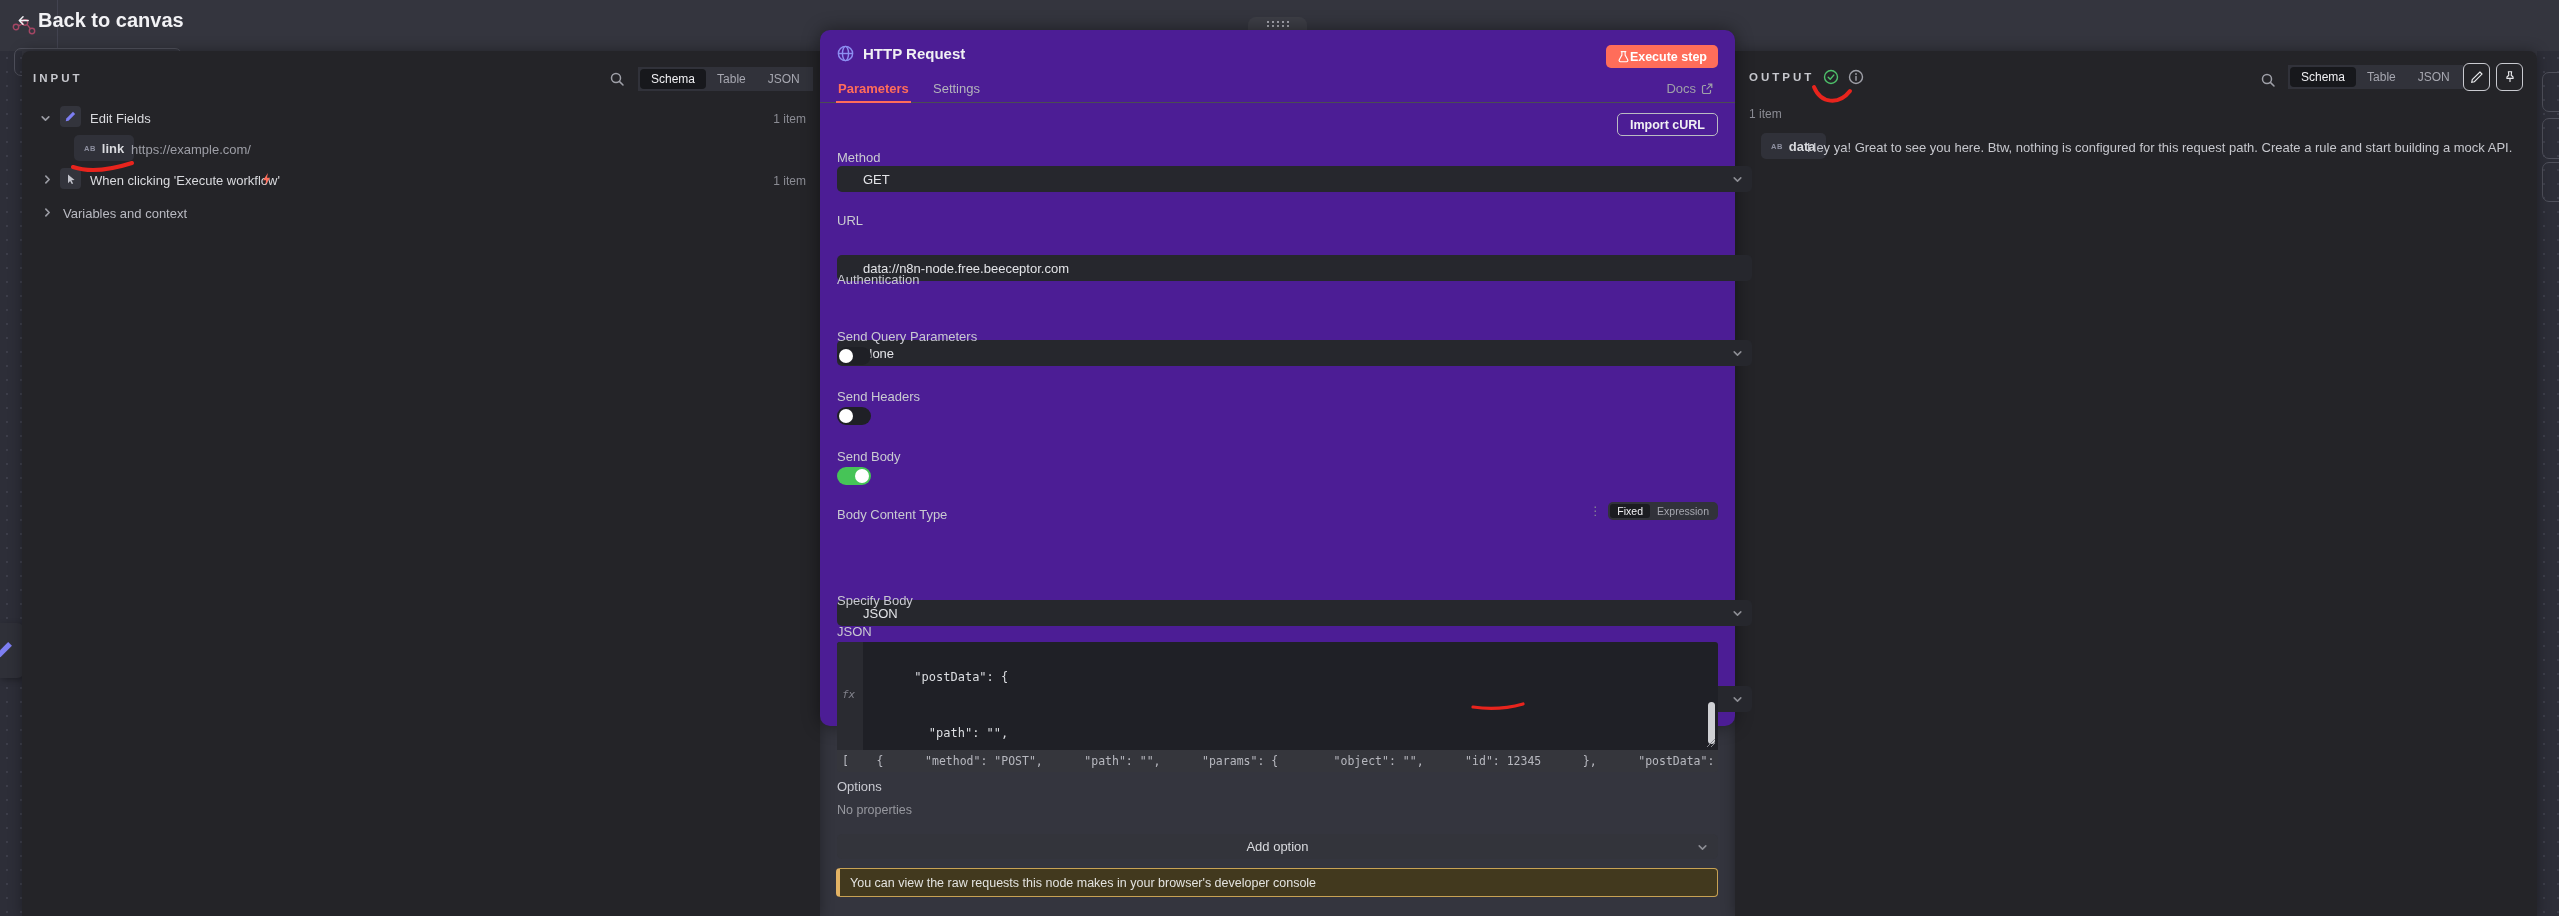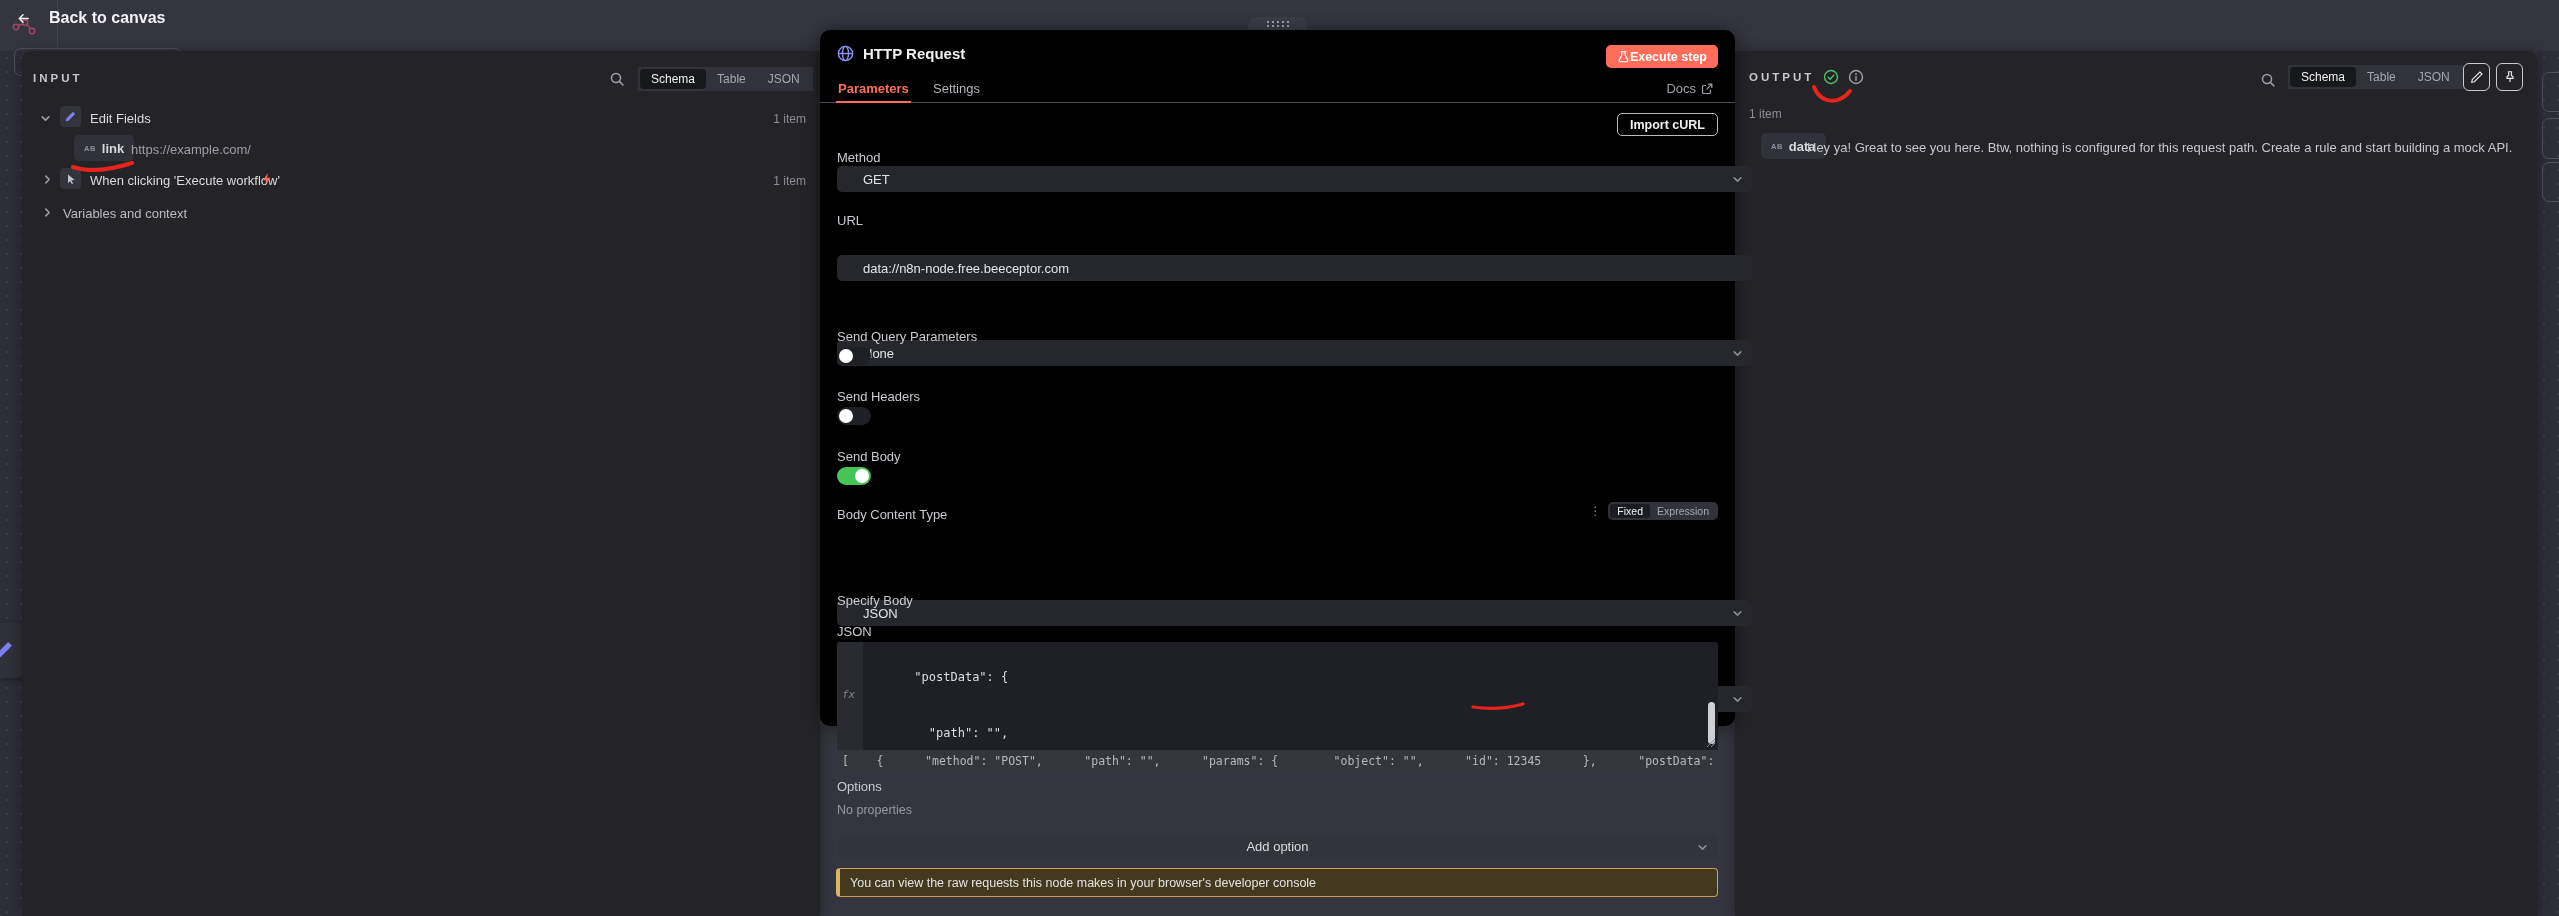--- a/index.html
+++ b/index.html
@@ -12,40 +12,40 @@
   
   .canvas-strip{position:absolute;top:51px;bottom:0;background:#2d2e38;
     background-image:radial-gradient(#3d3e4a 1px, transparent 1.2px);
     background-size:14px 14px;z-index:1;}
   #canvas-left{left:0;width:22px;}
   #canvas-right{right:0;width:22px;}
   .ghost-node{position:absolute;border:1px solid #50515c;border-radius:7px;background:transparent;z-index:2;}
   #topbar-sep{position:absolute;left:57px;top:0;width:1px;height:48px;background:#424350;z-index:2;}
   
   #topbar{position:absolute;left:0;top:0;width:100%;height:51px;z-index:3;}
-  #back-btn{position:absolute;left:16px;top:9px;display:flex;align-items:center;gap:18px;color:#f2f2f5;font-size:16px;font-weight:700;cursor:pointer;}
+  #back-btn{position:absolute;left:16px;top:9px;display:flex;align-items:center;gap:7px;color:#f2f2f5;font-size:20px;font-weight:700;cursor:pointer;}
   #n8n-logo{position:absolute;left:11px;top:16px;opacity:.85;}
   
   .side-panel{position:absolute;top:51px;bottom:0;background:#242428;z-index:4;box-shadow:0 0 14px rgba(0,0,0,.35);}
   #input-panel{left:22px;width:798px;border-radius:8px 0 0 0;}
   #output-panel{left:1735px;width:802px;border-radius:0 8px 0 0;}
   .panel-title{font-size:11.5px;font-weight:700;letter-spacing:3px;color:#c7c8ce;}
   .seg{display:flex;background:#31323a;border-radius:0;padding:2px;height:24px;box-sizing:border-box;align-items:center;}
   .seg .s{padding:0 11px;font-size:12px;color:#a6a7b0;display:flex;align-items:center;height:20px;border-radius:4px;cursor:pointer;}
   .seg .s.active{background:#17181c;color:#f0f0f3;}
   .icon-sq-btn{width:27px;height:28px;border:1.5px solid #c9cad0;border-radius:6px;background:transparent;display:flex;align-items:center;justify-content:center;cursor:pointer;box-sizing:border-box;}
   .count{font-size:12px;color:#8b8c94;}
   .tree-icon{width:21px;height:21px;border-radius:4px;background:#33343c;display:flex;align-items:center;justify-content:center;}
   .tree-label{font-size:13px;color:#d9dade;}
   .badge{height:26px;background:#303139;border-radius:5px;display:inline-flex;align-items:center;gap:6px;padding:0 10px;}
   .badge .ab{font-size:7.5px;color:#8e90a0;letter-spacing:.5px;font-weight:700;}
   .badge .bname{font-size:13px;color:#d9dade;font-weight:600;}
   .tree-value{font-size:13px;color:#9d9ea6;}
   
-  #node-panel{position:absolute;left:820px;top:30px;width:915px;height:696px;background:#000000;z-index:5;box-shadow:0 0 18px rgba(0,0,0,.45);border-radius:10px;}
+  #node-panel{position:absolute;left:820px;top:30px;width:915px;height:696px;background:#4c1d95;z-index:5;box-shadow:0 0 18px rgba(0,0,0,.45);border-radius:10px;}
   #drag-tab{position:absolute;left:1248px;top:17px;width:59px;height:14px;background:#3d3e46;border-radius:8px 8px 0 0;z-index:5;display:flex;align-items:center;justify-content:center;}
   .grip{display:grid;grid-template-columns:repeat(5,2px);grid-template-rows:2px 2px;gap:2px 3px;}
   .grip i{width:2px;height:2px;background:#a4a5ad;display:block;}
   #node-header{position:absolute;left:0;top:0;right:0;height:73px;border-bottom:1px solid #4b4c54;box-sizing:border-box;}
   #node-title-row{position:absolute;left:16px;top:14px;display:flex;align-items:center;gap:8px;}
   #node-title{font-size:15px;font-weight:700;color:#f0f0f3;}
   #execute-btn{position:absolute;right:17px;top:15px;height:23px;background:#ff6d5a;border-radius:5px;display:flex;align-items:center;padding:0 11px;color:#fff;font-size:12.5px;font-weight:600;cursor:pointer;}
   .ntab{position:absolute;font-size:13px;cursor:pointer;}
   #tab-parameters{left:18px;top:51px;color:#ff6d5a;font-weight:600;}
   #tab-parameters::after{content:"";position:absolute;left:-2px;right:-2px;bottom:-7px;height:2px;background:#ff6d5a;}
@@ -286,20 +286,21 @@
       <svg class="chev" width="11" height="11" viewBox="0 0 10 10">
           <path d="M2 3.5l3 3 3-3" fill="none" stroke="#8d8e95" stroke-width="1.4" stroke-linecap="round" stroke-linejoin="round"></path>
         </svg>
     </div>
 
     <div class="f flabel" style="top:110px;">URL</div>
     <div class="f sel" style="top:126px;">
       <span>data://n8n-node.free.beeceptor.com</span>
     </div>
 
+    <div class="f flabel" style="top:169px;">Authentication</div>
     <div class="f sel" style="top:185px;">
       <span>None</span>
       <svg class="chev" width="11" height="11" viewBox="0 0 10 10">
           <path d="M2 3.5l3 3 3-3" fill="none" stroke="#8d8e95" stroke-width="1.4" stroke-linecap="round" stroke-linejoin="round"></path>
         </svg>
     </div>
 
     <div class="f flabel" style="top:226px;">Send Query Parameters</div>
     <div class="toggle" style="position:absolute;left:17px;top:244px;">
         <span class="knob"></span>

